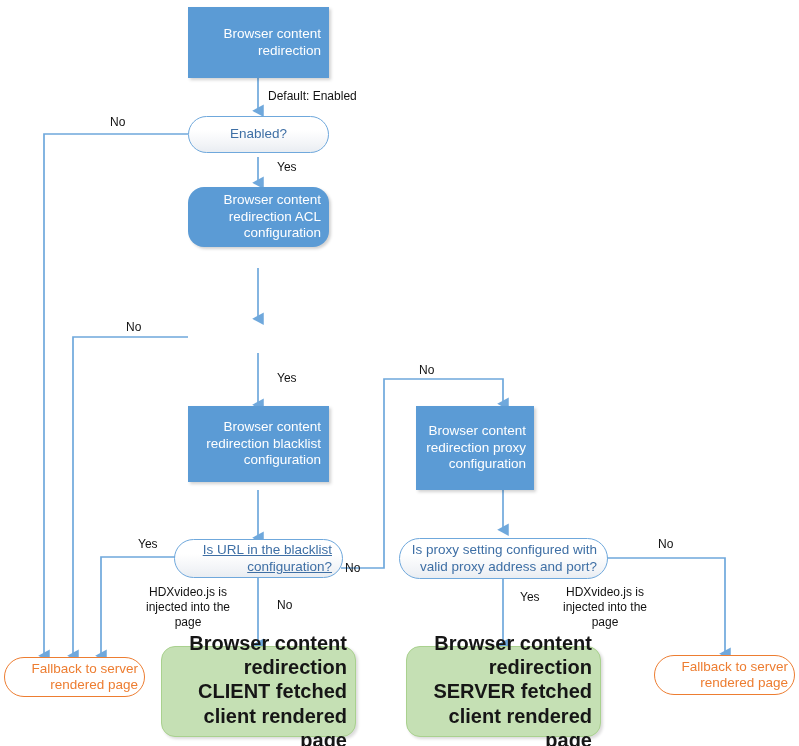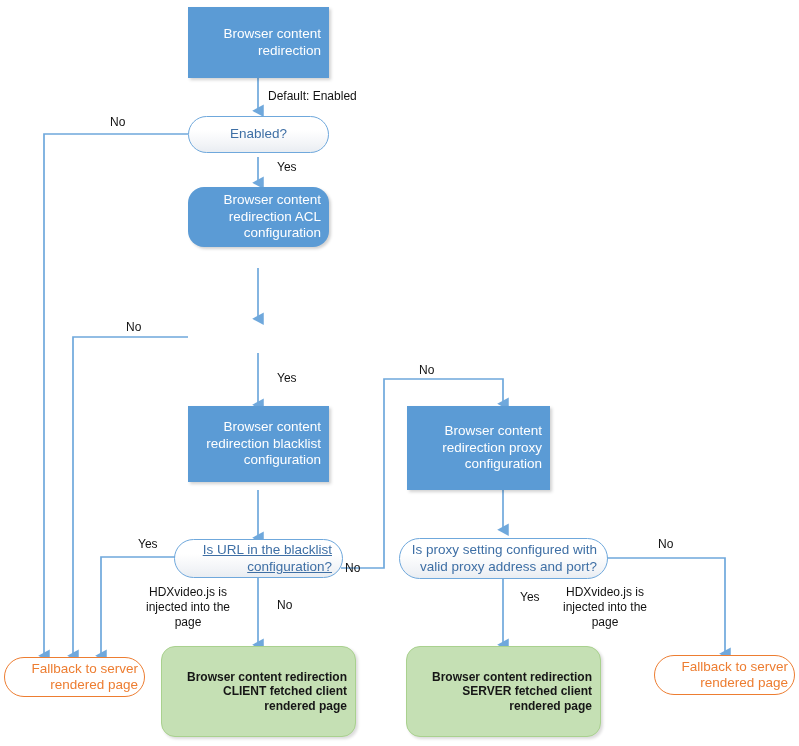--- a/index.html
+++ b/index.html
@@ -51,21 +51,21 @@
     font-size: 13.5px;
     padding: 16px 10px;
   }
 
   
   .result {
     background: #C5E0B4;
     border: 1.3px solid #A9D18E;
     border-radius: 14px;
     color: #161616;
-    font-size: 12px;
+    font-size: 20px;
     font-weight: bold;
     padding: 6px 8px;
     box-shadow: 2px 2px 3px rgba(0,0,0,0.14);
   }
 
   
   .fallback {
     background: #ffffff;
     border: 1.3px solid #ED7D31;
     border-radius: 999px;
@@ -132,21 +132,21 @@
 
   <div class="node decision" style="left:188px; top:116px; width:141px; height:37px;">Enabled?</div>
 
   <div class="node proc" style="left:188px; top:187px; width:141px; height:60px;border-radius:16px;">Browser content redirection ACL configuration</div>
 
 
   <div class="node proc" style="left:188px; top:406px; width:141px; height:76px;">Browser content redirection blacklist configuration</div>
 
   <div class="node decision" style="left:174px; top:539px; width:169px; height:39px;text-decoration:underline;">Is URL in the blacklist configuration?</div>
 
-  <div class="node proc" style="left:407px; top:406px; width:143px; height:84px;">Browser content redirection proxy configuration</div>
+  <div class="node proc" style="left:416px; top:406px; width:118px; height:84px;">Browser content redirection proxy configuration</div>
 
   <div class="node decision" style="left:399px; top:538px; width:209px; height:41px;">Is proxy setting configured with valid proxy address and port?</div>
 
   <div class="node result" style="left:161px; top:646px; width:195px; height:91px;">Browser content redirection CLIENT fetched client rendered page</div>
 
   <div class="node result" style="left:406px; top:646px; width:195px; height:91px;">Browser content redirection SERVER fetched client rendered page</div>
 
   <div class="node fallback" style="left:4px; top:657px; width:141px; height:40px;">Fallback to server rendered page</div>
 
   <div class="node fallback" style="left:654px; top:655px; width:141px; height:40px;">Fallback to server rendered page</div>

